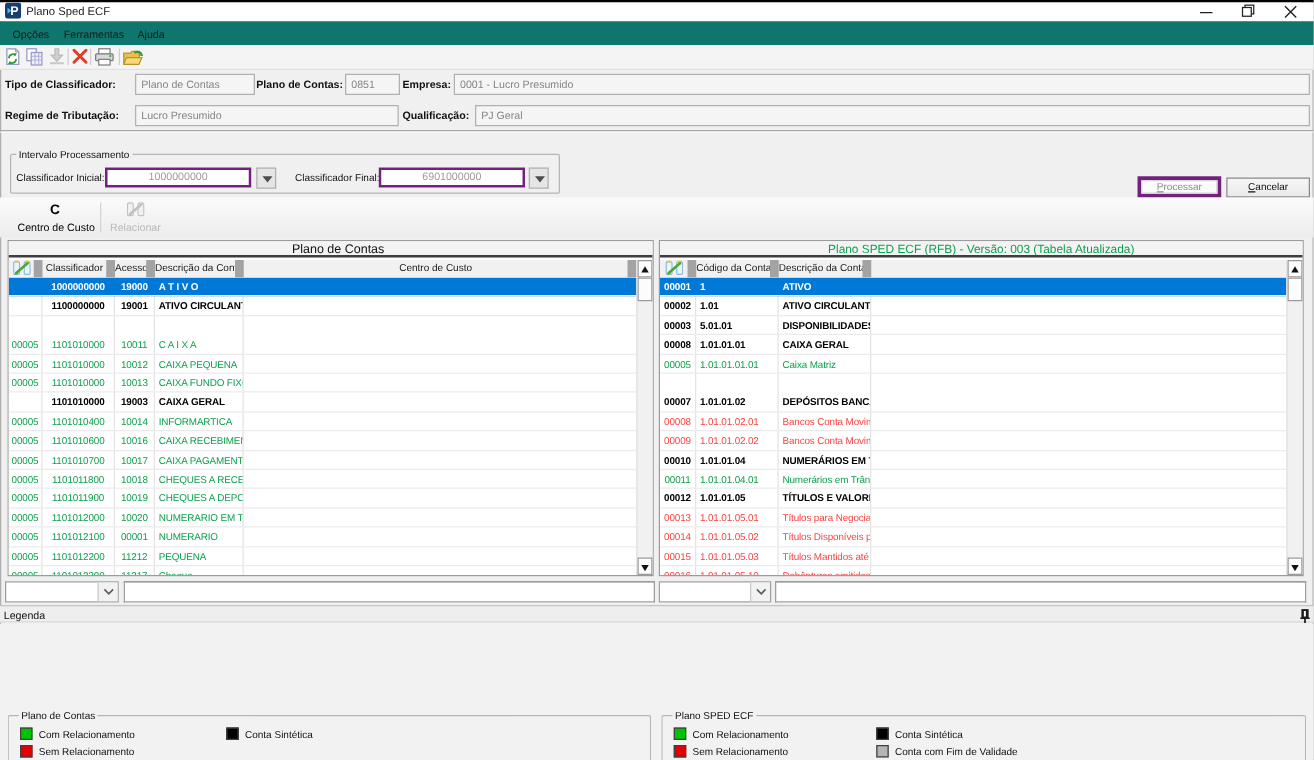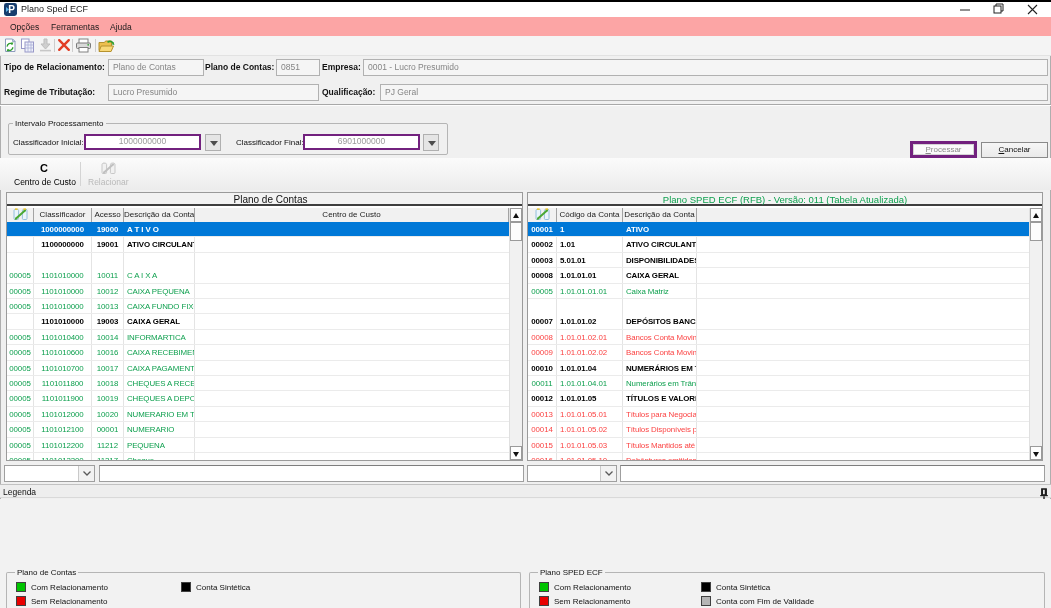--- a/index.html
+++ b/index.html
@@ -7,21 +7,21 @@
 #win { position:absolute; inset:0; background:#f0f0f0; border-left:1px solid #aeaeae; border-right:1px solid #aeaeae; border-bottom:1px solid #aeaeae; }
 
 
 #topline { position:absolute; left:0; top:0; width:100%; height:2px; background:#000; }
 #titlebar { position:absolute; left:0; top:2px; width:100%; height:15px; background:#fff; }
 #titlebar .ico { position:absolute; left:4px; top:0px; }
 #titlebar .txt { position:absolute; left:21px; top:2px; font-size:9px; color:#1a1a1a; }
 .winbtn { position:absolute; top:0; width:30px; height:15px; color:#222; text-align:center; }
 
 
-#menubar { position:absolute; left:0; top:17px; width:100%; height:19px; background:#fca5a5; }
+#menubar { position:absolute; left:0; top:17px; width:100%; height:19px; background:#0f766e; }
 #menubar span { position:absolute; top:5px; font-size:8.5px; color:#1a1a1a; }
 
 
 #toolbar { position:absolute; left:0; top:36px; width:100%; height:20px; background:#f4f4f4; border-bottom:1px solid #e2e2e2; }
 .tbi { position:absolute; top:2px; }
 .tbsep { position:absolute; top:3px; width:1px; height:13px; background:#cdcdcd; }
 
 
 .lbl { position:absolute; font-size:8.5px; font-weight:bold; color:#111; }
 .inp { position:absolute; height:17px; background:#f5f5f5; border:1px solid #b1b1b1; font-size:8.5px; color:#858585; line-height:15px; padding-left:4px; overflow:hidden; white-space:nowrap; }
@@ -41,21 +41,21 @@
 #canc { position:absolute; left:981px; top:142px; width:67px; height:16px; background:linear-gradient(#f6f6f6,#eaeaea); border:1px solid #8a8a8a; font-size:8px; color:#111; text-align:center; line-height:13px; box-shadow:0 1px 0 #c9c9c9; }
 
 
 #band { position:absolute; left:0; top:158px; width:100%; height:32px; background:linear-gradient(#fbfbfb,#ececec); }
 #band .bsep { position:absolute; left:80px; top:4px; width:1px; height:24px; background:#d4d4d4; }
 
 
 .tbl { position:absolute; top:192px; height:269px; background:#fff; border:1px solid #9b9b9b; }
 .ttitle { position:absolute; left:0; top:0; width:100%; height:13px; background:#f3f3f3; border-bottom:2px solid #3f3f3f; font-size:10px; text-align:center; line-height:13px; color:#111; }
 .thead { position:absolute; left:0; top:15px; width:100%; height:14px; background:#f1f1f1; }
-.th { position:absolute; top:0; height:14px; border-right:1px solid #a3a3a3; font-size:8px; color:#1a1a1a; text-align:center; line-height:14px; overflow:hidden; white-space:nowrap; }
+.th { position:absolute; top:0; height:14px; border-right:7px solid #a3a3a3; font-size:8px; color:#1a1a1a; text-align:center; line-height:14px; overflow:hidden; white-space:nowrap; }
 .tdata { position:absolute; left:0; top:29px; bottom:0; overflow:hidden; background:#fff; }
 .vline { position:absolute; top:0; bottom:0; width:1px; background:#e4e4e4; }
 .tr { position:absolute; left:0; width:100%; height:15.4px; border-bottom:1px solid #ebebeb; }
 .td { position:absolute; top:0; height:15px; font-size:7.9px; letter-spacing:-0.1px; line-height:15px; overflow:hidden; white-space:nowrap; }
 .td.ctr { text-align:center; }
 .td.lft { text-align:left; padding-left:3px; }
 .tr.sel { background:#0078d7; color:#fff; font-weight:bold; z-index:2; }
 .tr.syn { color:#000; font-weight:bold; }
 .tr.grn { color:#0fa04f; }
 .tr.red { color:#fb4343; }
@@ -139,21 +139,21 @@
 <circle cx="13.2" cy="6.8" r="0.9" fill="#3aa33a"></circle>
 </svg></span>
 <span class="tbsep" style="left:95px;"></span>
 <span class="tbi" style="left:98px;"><svg width="17" height="15" viewBox="0 0 17 15">
 <path d="M1 4.5 h5.5 l1-1.5 h6 v9.5 h-12.5 z" fill="#edbf4e" stroke="#b6922e" stroke-width="1"></path>
 <path d="M1 13.5 l2.2-5.5 h12.3 l-2.4 5.5 z" fill="#f8d878" stroke="#b6922e" stroke-width="1"></path>
 <path d="M9.5 4.2 a4.2 3.6 0 0 1 5.6 0.8" fill="none" stroke="#2f9e2f" stroke-width="1.7"></path>
 <path d="M16.4 6.9 l-2.8-0.6 2-2.3 z" fill="#2f9e2f"></path>
 </svg></span>
 </div>
-<span class="lbl" style="left:4px; top:62px;">Tipo de Relacionamento:</span>
+<span class="lbl" style="left:4px; top:62px;">Tipo de Classificador:</span>
 <span class="inp" style="left:108px; top:59px; width:96px;">Plano de Contas</span>
 <span class="lbl" style="left:205px; top:62px;">Plano de Contas:</span>
 <span class="inp" style="left:276px; top:59px; width:44px;">0851</span>
 <span class="lbl" style="left:322px; top:62px;">Empresa:</span>
 <span class="inp" style="left:363px; top:59px; width:685px;">0001 - Lucro Presumido</span>
 <span class="lbl" style="left:4px; top:87px;">Regime de Tributação:</span>
 <span class="inp" style="left:108px; top:84px; width:211px;">Lucro Presumido</span>
 <span class="lbl" style="left:322px; top:87px;">Qualificação:</span>
 <span class="inp" style="left:380px; top:84px; width:668px;">PJ Geral</span>
 <div id="formsep"></div>
@@ -302,21 +302,21 @@
 <div class="sbtn" style="top:0px;">
         <div class="tri-up"></div>
       </div>
 <div class="sthumb"></div>
 <div class="sbtn" style="bottom:0px;">
         <div class="tri-dn"></div>
       </div>
 </div>
 </div>
 <div class="tbl" style="left:527px;width:516px;">
-<div class="ttitle" style="color:#0fa04f;font-size:9.5px;">Plano SPED ECF (RFB) - Versão: 011 (Tabela Atualizada)</div>
+<div class="ttitle" style="color:#0fa04f;font-size:9.5px;">Plano SPED ECF (RFB) - Versão: 003 (Tabela Atualizada)</div>
 <div class="thead">
 <div class="th" style="left:0px;width:29px;"><svg width="15" height="13" viewBox="0 0 15 13">
 <rect x="1" y="1.5" width="4.6" height="10" rx="1" fill="#eaf4fb" stroke="#8bb9d8" stroke-width="0.9"></rect>
 <rect x="9.4" y="1.5" width="4.6" height="10" rx="1" fill="#eaf4fb" stroke="#8bb9d8" stroke-width="0.9"></rect>
 <path d="M3 10.4 L12 2.6" stroke="#49a832" stroke-width="2" stroke-linecap="round"></path>
 <path d="M1.6 12 L4.6 10.8 L2.6 9.4 Z" fill="#49a832"></path>
 <path d="M13.4 1 L10.4 2.2 L12.4 3.6 Z" fill="#49a832"></path>
 <rect x="2" y="0.4" width="2.6" height="1.4" fill="#f3c71f"></rect>
 <rect x="10.4" y="0.4" width="2.6" height="1.4" fill="#f3c71f"></rect>
 </svg></div>

